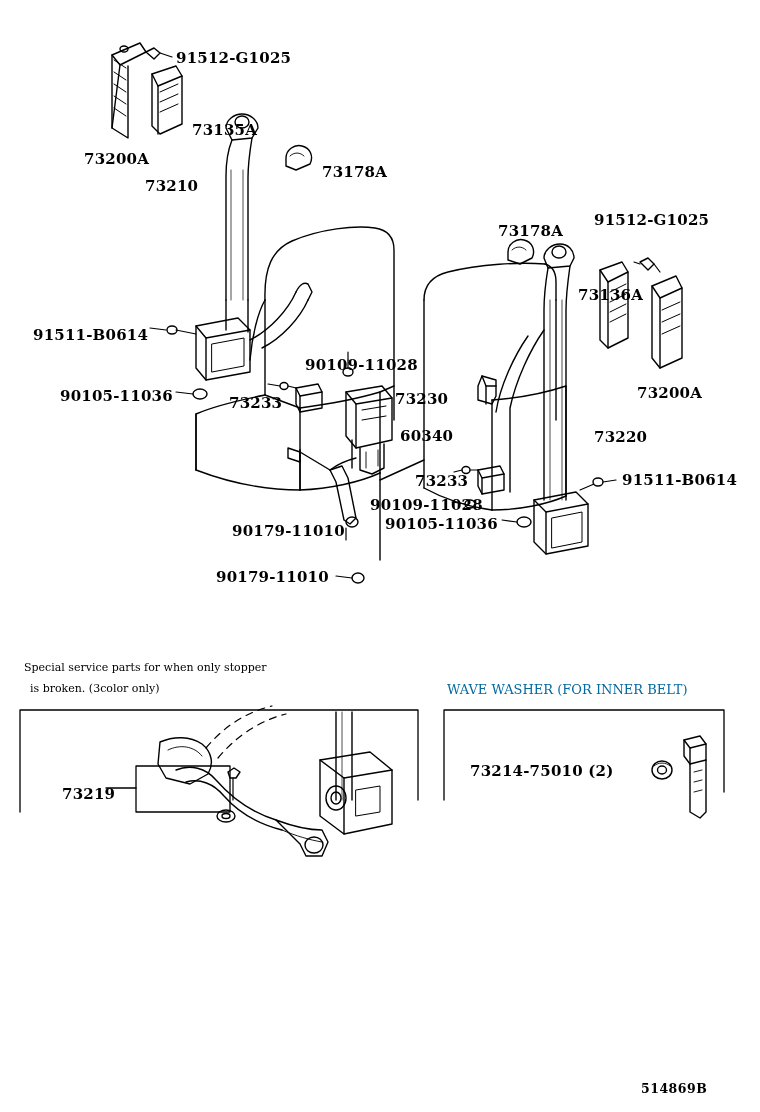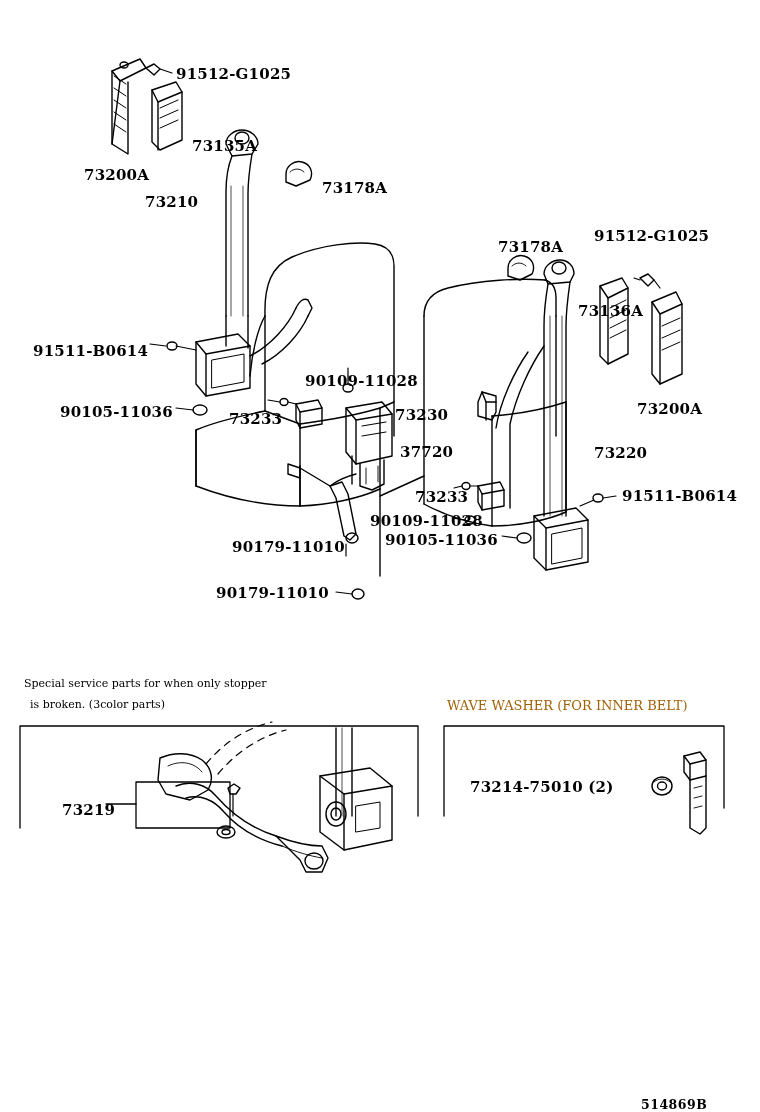--- a/index.html
+++ b/index.html
@@ -11,21 +11,21 @@
     width: 760px;
     height: 1112px;
     position: relative;
     font-family: "DejaVu Serif", serif;
     color: #000000;
     overflow: hidden;
   }
   #diagram-root {
     position: absolute;
     left: 0;
-    top: 16px;
+    top: 0;
     width: 760px;
     height: 834px;
   }
   .svg-layer {
     position: absolute;
     left: 0;
     top: 0;
     width: 760px;
     height: 1112px;
   }
@@ -47,21 +47,21 @@
     white-space: nowrap;
     color: #000000;
     line-height: 1.45;
   }
   .box-title {
     position: absolute;
     font-family: "DejaVu Serif", serif;
     font-weight: normal;
     font-size: 13px;
     white-space: nowrap;
-    color: #a16207;
+    color: #0369a1;
     line-height: 1;
   }
   .footer-code {
     position: absolute;
     font-family: "DejaVu Serif", serif;
     font-weight: bold;
     font-size: 12.5px;
     letter-spacing: 0.5px;
     color: #000;
   }
@@ -275,30 +275,30 @@
   <div class="label" style="left:322px; top:165px;">73178A</div>
   <div class="label" style="left:498px; top:224px;">73178A</div>
   <div class="label" style="left:594px; top:213px;">91512-G1025</div>
   <div class="label" style="left:578px; top:248px;margin-top:40px;">73136A</div>
   <div class="label" style="left:33px; top:328px;">91511-B0614</div>
   <div class="label" style="left:305px; top:358px;">90109-11028</div>
   <div class="label" style="left:637px; top:386px;">73200A</div>
   <div class="label" style="left:60px; top:389px;">90105-11036</div>
   <div class="label" style="left:229px; top:396px;">73233</div>
   <div class="label" style="left:395px; top:392px;">73230</div>
-  <div class="label" style="left:400px; top:429px;">37720</div>
+  <div class="label" style="left:400px; top:429px;">60340</div>
   <div class="label" style="left:594px; top:430px;">73220</div>
   <div class="label" style="left:415px; top:474px;">73233</div>
   <div class="label" style="left:622px; top:473px;">91511-B0614</div>
   <div class="label" style="left:370px; top:498px;">90109-11028</div>
   <div class="label" style="left:232px; top:524px;">90179-11010</div>
   <div class="label" style="left:385px; top:517px;">90105-11036</div>
   <div class="label" style="left:216px; top:570px;">90179-11010</div>
   <div class="label" style="left:62px; top:787px;">73219</div>
   <div class="label" style="left:470px; top:764px;">73214-75010 (2)</div>
 
   <div class="note" style="left:24px; top:660px;">Special service parts for when only stopper</div>
-  <div class="note" style="left:30px; top:681px;">is broken. (3color parts)</div>
+  <div class="note" style="left:30px; top:681px;">is broken. (3color only)</div>
   <div class="box-title" style="left:447px; top:683px;">WAVE WASHER (FOR INNER BELT)</div>
 
   <div class="footer-code" style="left:641px; top:1081px;">514869B</div>
 
 </div>
 
 </body></html>

